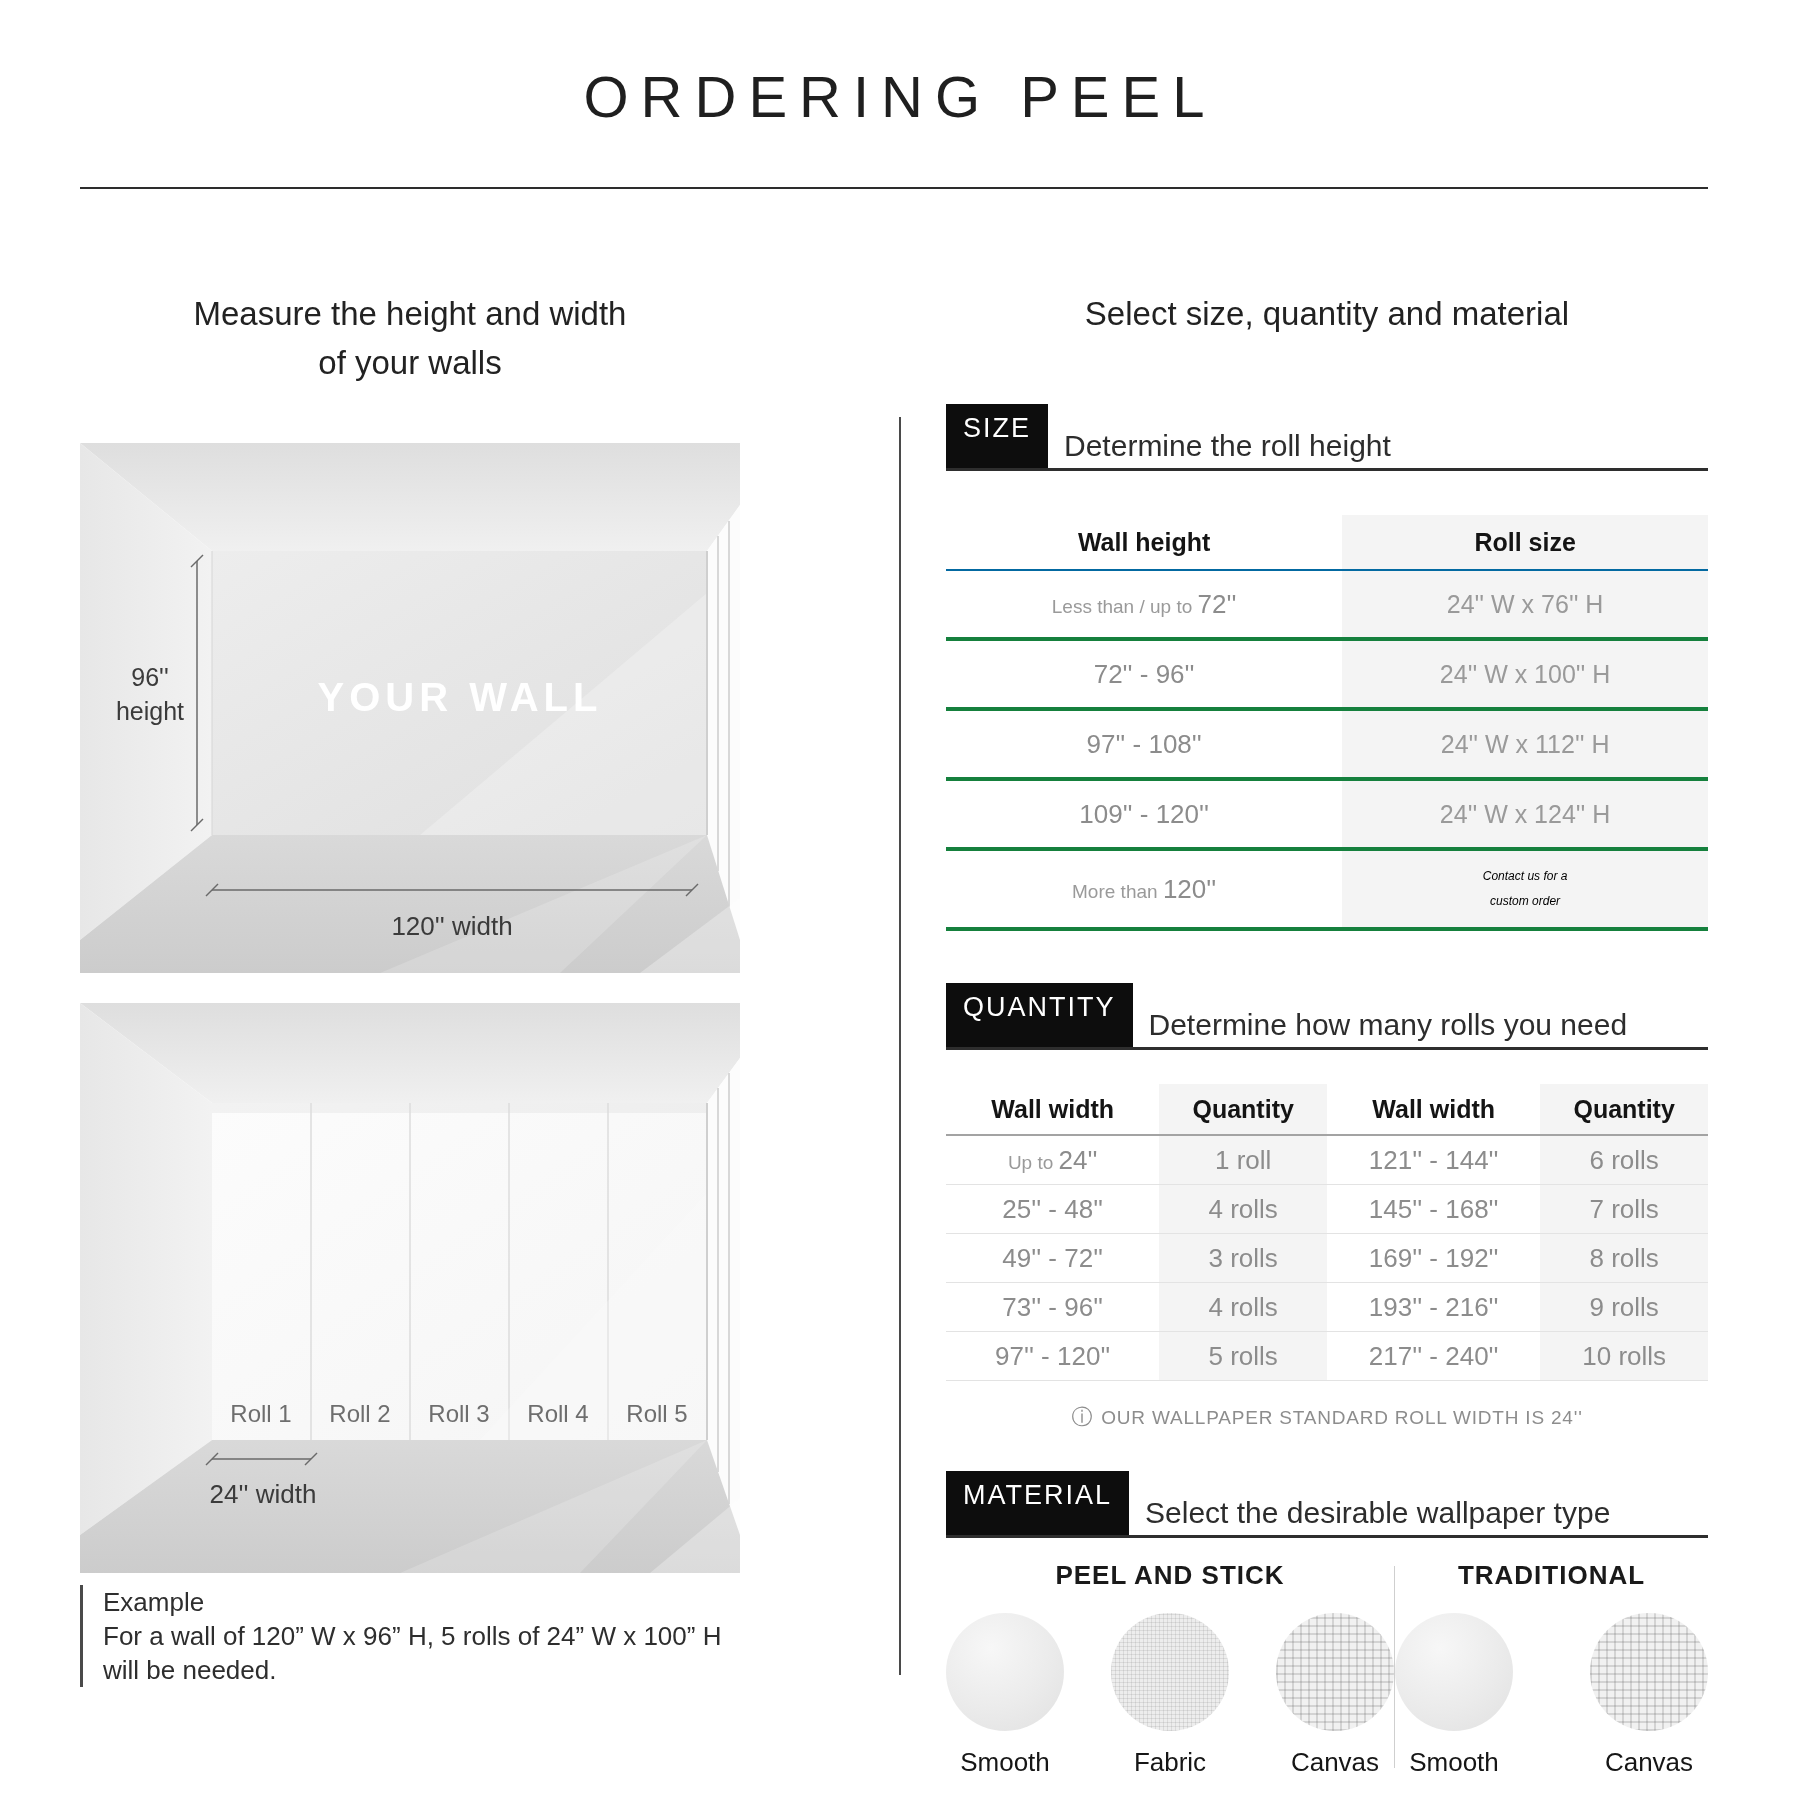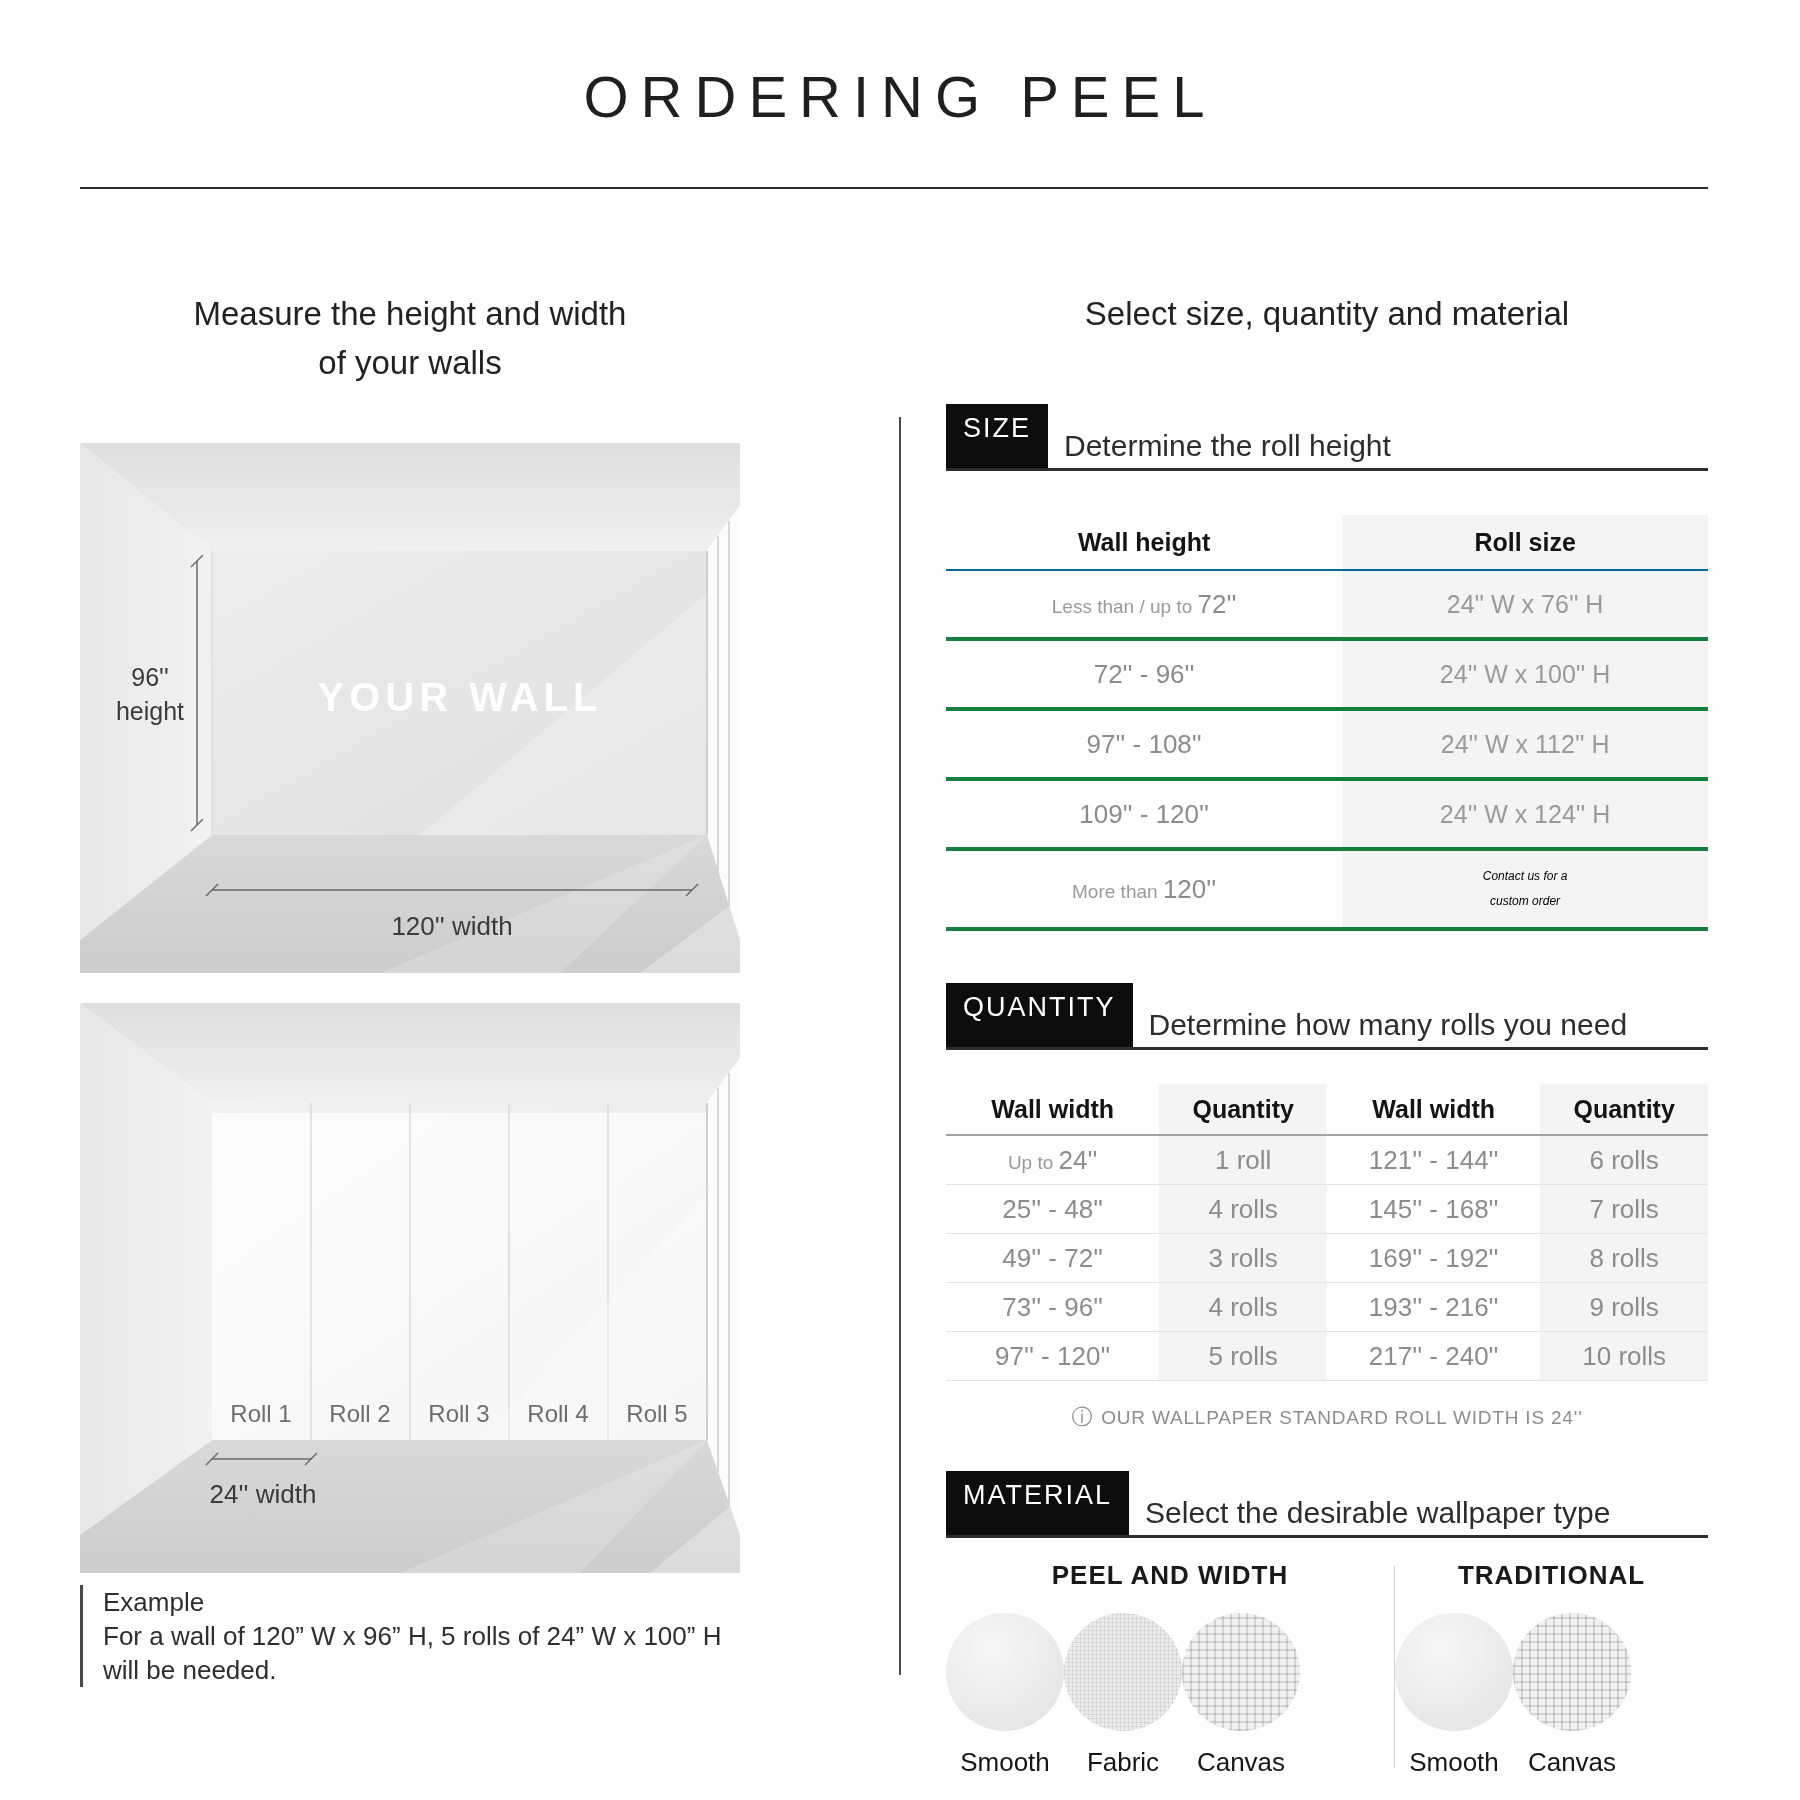--- a/index.html
+++ b/index.html
@@ -61,21 +61,21 @@
           color:#8d8d8d; }
   .note .i-icon { font-size:21px; margin-right:8px; color:#8d8d8d; }
 
   
   .mat-body { display:flex; margin-top:22px; }
   .mat-group { display:flex; flex-direction:column; }
   .mat-group.peel { width:448px; }
   .mat-group.trad { flex:1; }
   .mat-divider { width:1px; background:#cfcfcf; align-self:stretch; margin:6px 0 10px 0; }
   .mat-title { text-align:center; font-size:26px; font-weight:700; color:#1a1a1a; letter-spacing:1px; }
-  .mat-options { display:flex; justify-content:flex-start; gap:0; margin-top:22px; }
+  .mat-options { display:flex; justify-content:space-between; gap:0; margin-top:22px; }
   .mat-option { display:flex; flex-direction:column; align-items:center; gap:16px; }
   .swatch { width:118px; height:118px; border-radius:50%; }
   .swatch.smooth { background:radial-gradient(circle at 38% 30%, #f7f7f7 0%, #ebebeb 55%, #e0e0e0 100%); }
   .swatch.fabric { background-color:#ededed;
       background-image:repeating-linear-gradient(0deg, rgba(120,120,120,.16) 0, rgba(120,120,120,.16) 1px, transparent 1px, transparent 4px),
                        repeating-linear-gradient(90deg, rgba(120,120,120,.16) 0, rgba(120,120,120,.16) 1px, transparent 1px, transparent 4px); }
   .swatch.canvas { background-color:#f1f1f1;
       background-image:repeating-linear-gradient(0deg, rgba(105,105,105,.22) 0, rgba(105,105,105,.22) 2px, transparent 2px, transparent 8px),
                        repeating-linear-gradient(90deg, rgba(105,105,105,.22) 0, rgba(105,105,105,.22) 2px, transparent 2px, transparent 8px); }
   .mat-label { font-size:26px; color:#161616; }
@@ -336,21 +336,21 @@
         <span class="i-icon">ⓘ</span><span>OUR WALLPAPER STANDARD ROLL WIDTH IS 24''</span>
       </div>
 
       <div class="sec-header mat-header">
         <span class="sec-badge">MATERIAL</span>
         <span class="sec-subtitle">Select the desirable wallpaper type</span>
       </div>
 
       <div class="mat-body">
         <div class="mat-group peel">
-          <div class="mat-title">PEEL AND WIDTH</div>
+          <div class="mat-title">PEEL AND STICK</div>
           <div class="mat-options">
             <div class="mat-option">
               <div class="swatch smooth"></div>
               <div class="mat-label">Smooth</div>
             </div>
             <div class="mat-option">
               <div class="swatch fabric"></div>
               <div class="mat-label">Fabric</div>
             </div>
             <div class="mat-option">

